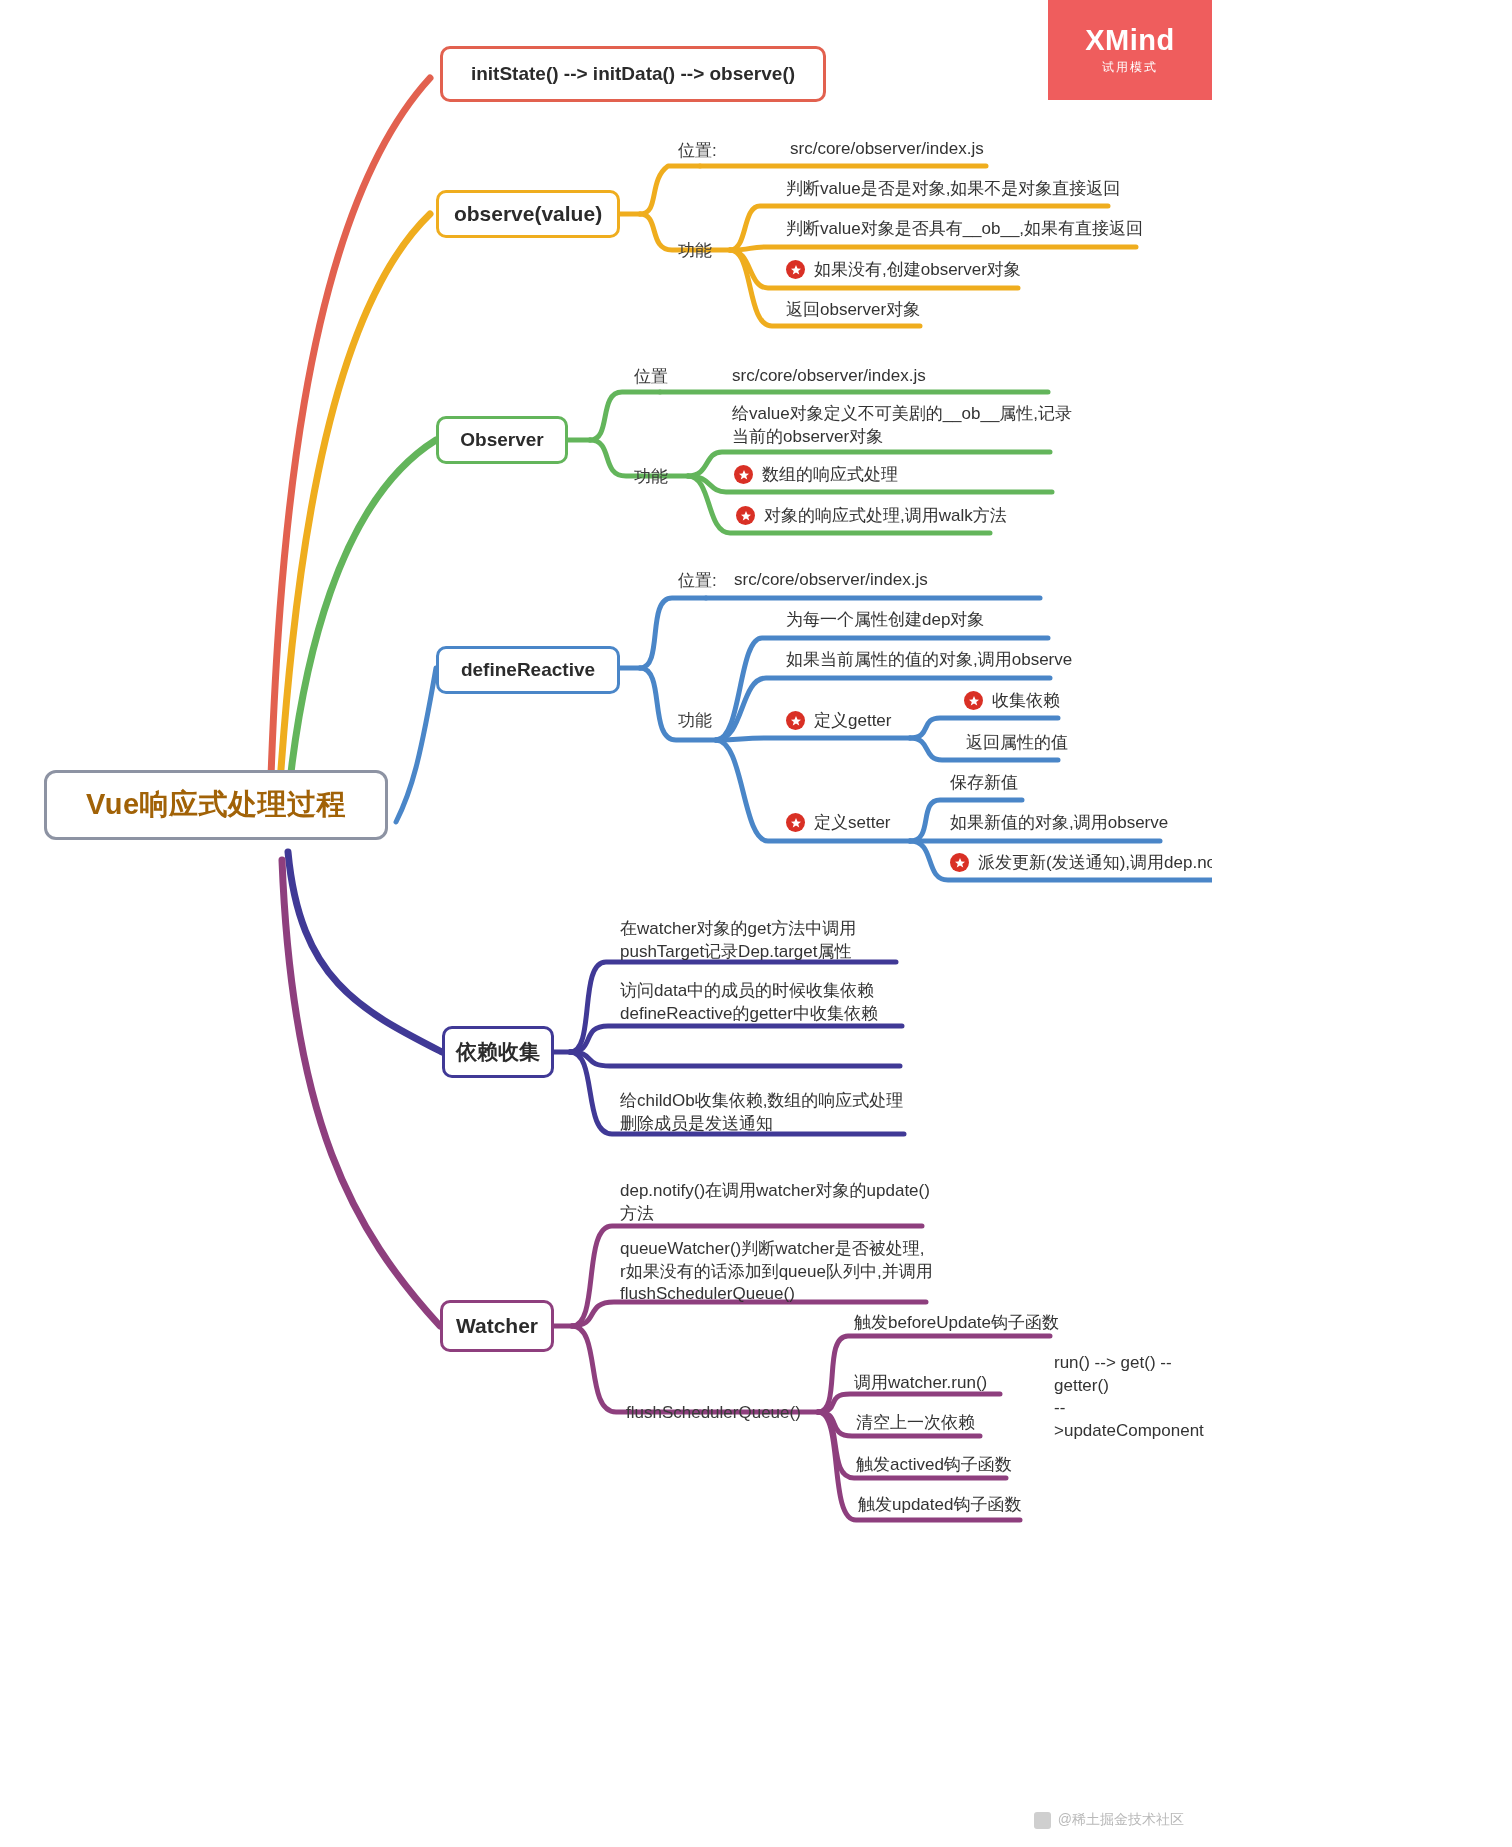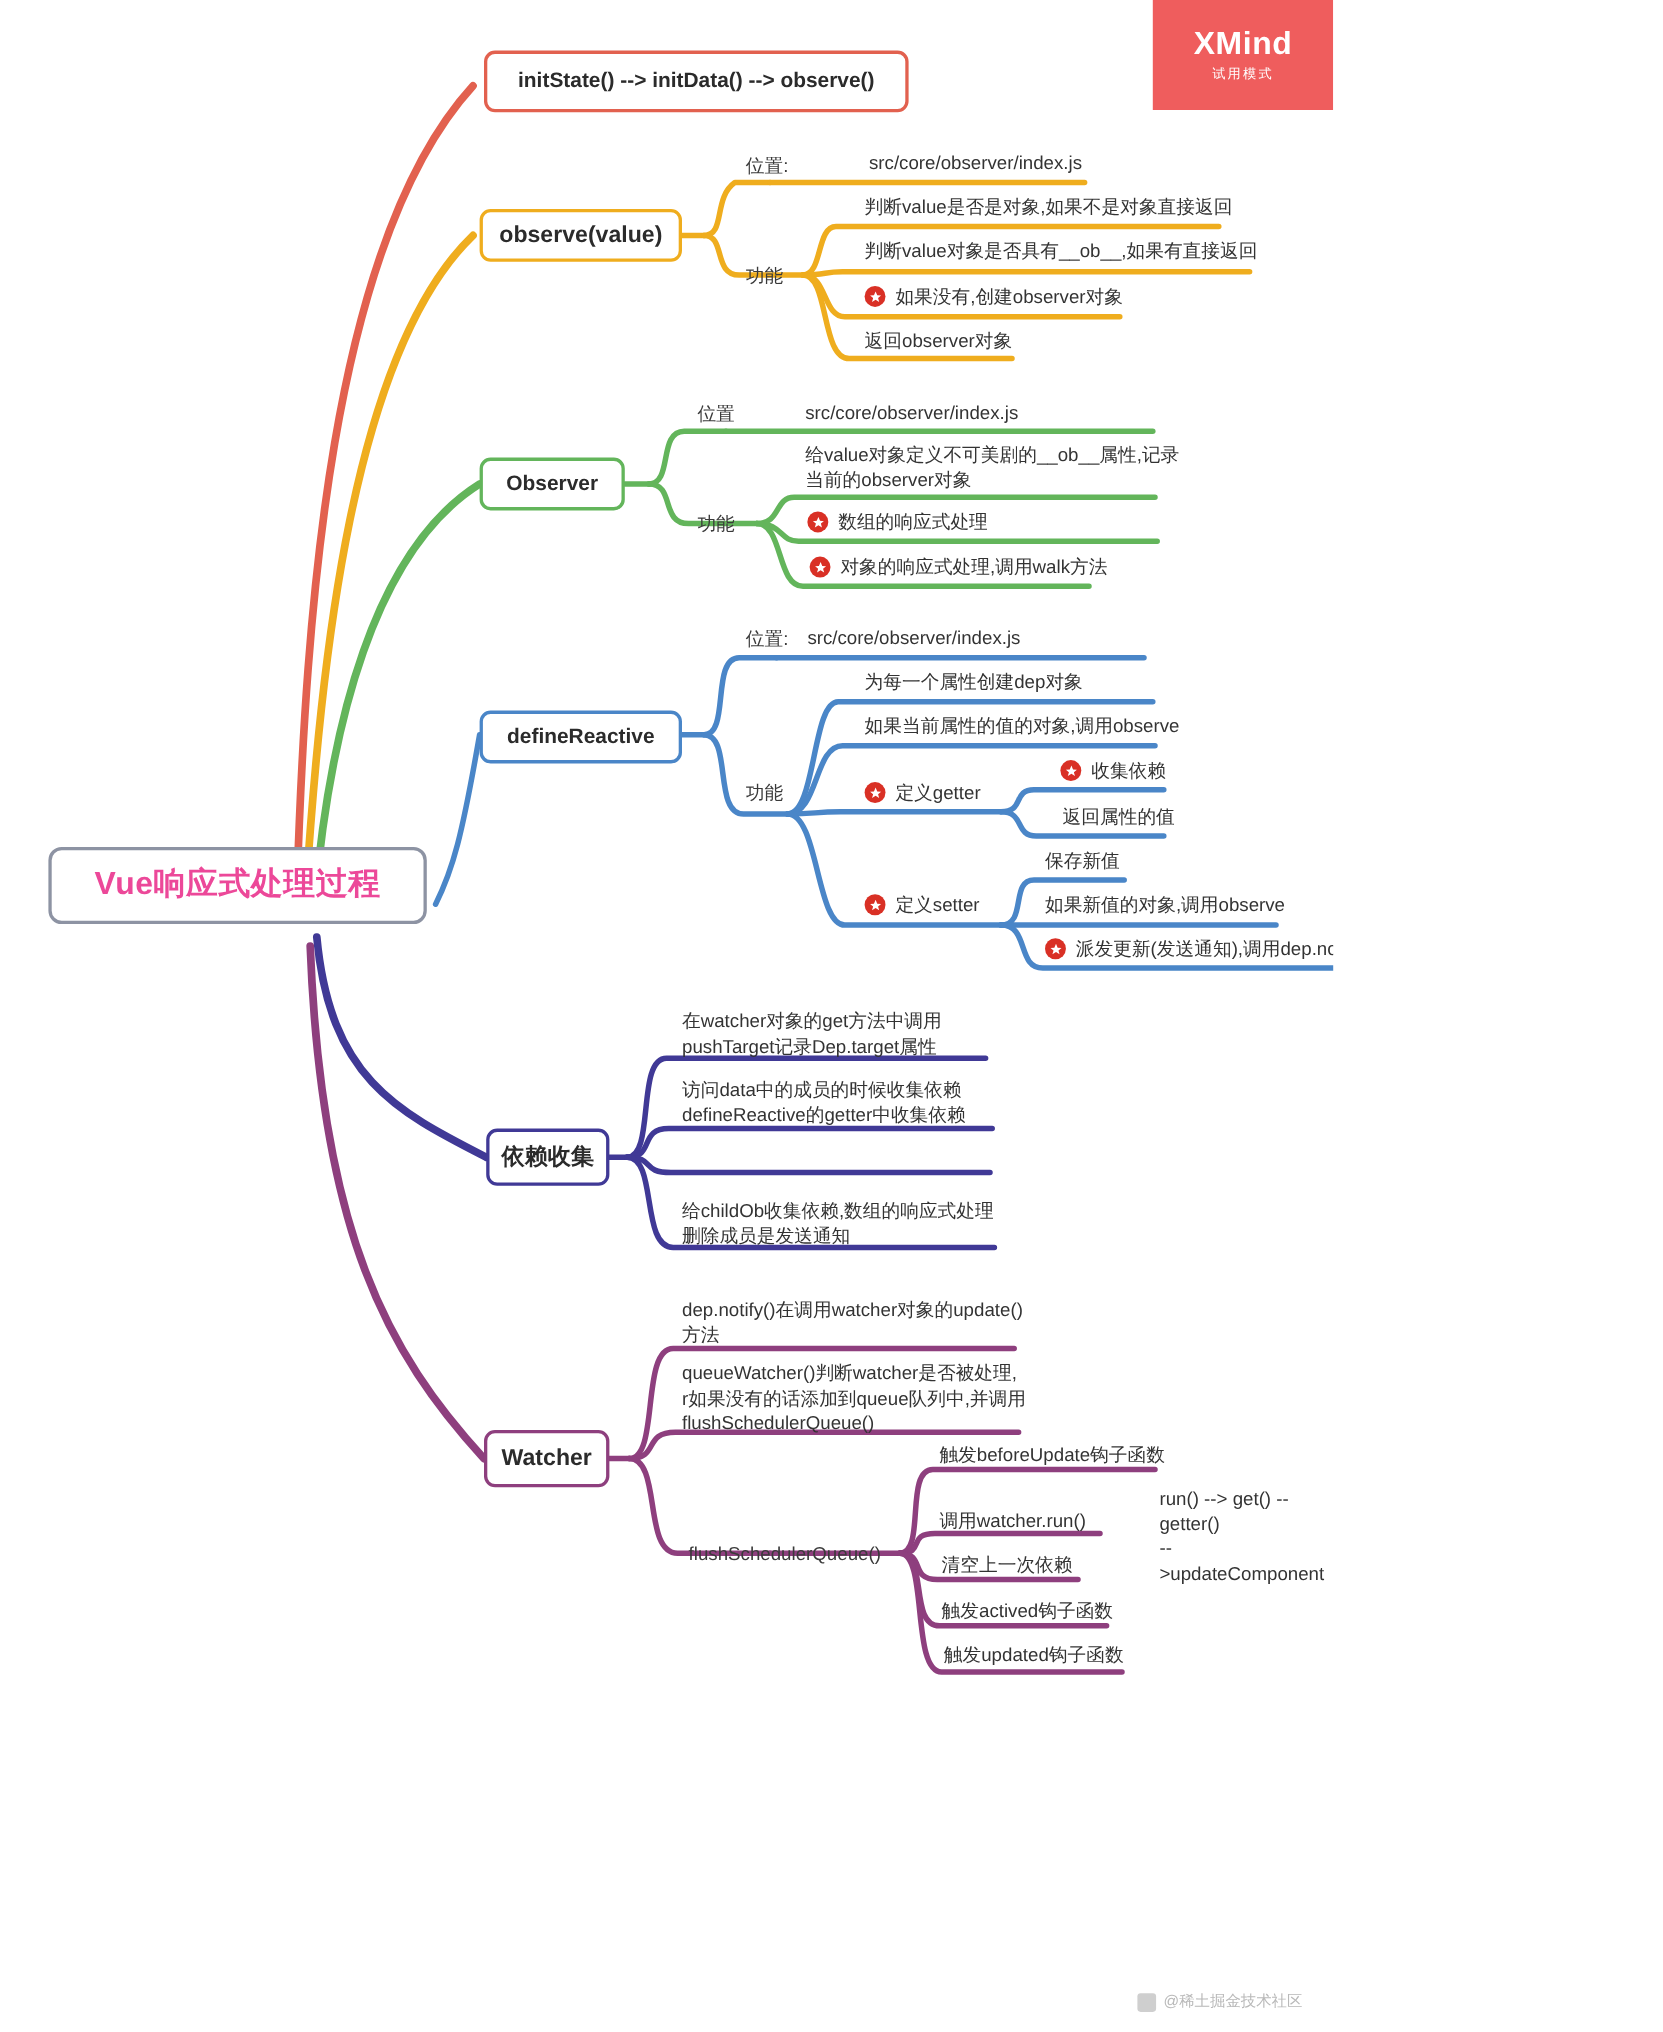--- a/index.html
+++ b/index.html
@@ -35,21 +35,21 @@
     padding:10px 18px;
     justify-content:center;
     font-weight:bold;
   }
   .root{
     border:3px solid #8d93a3;
     border-radius:12px;
     font-size:29px;
     font-weight:bold;
     letter-spacing:.5px;
-    color:#ec4899;
+    color:#a16207;
     padding:22px 26px;
   }
   .plain{
     background:transparent;
     border:none;
     padding:0;
     font-size:17px;
     color:#333;
   }
   .lbl{ font-size:17px; color:#3a3a3a; }

